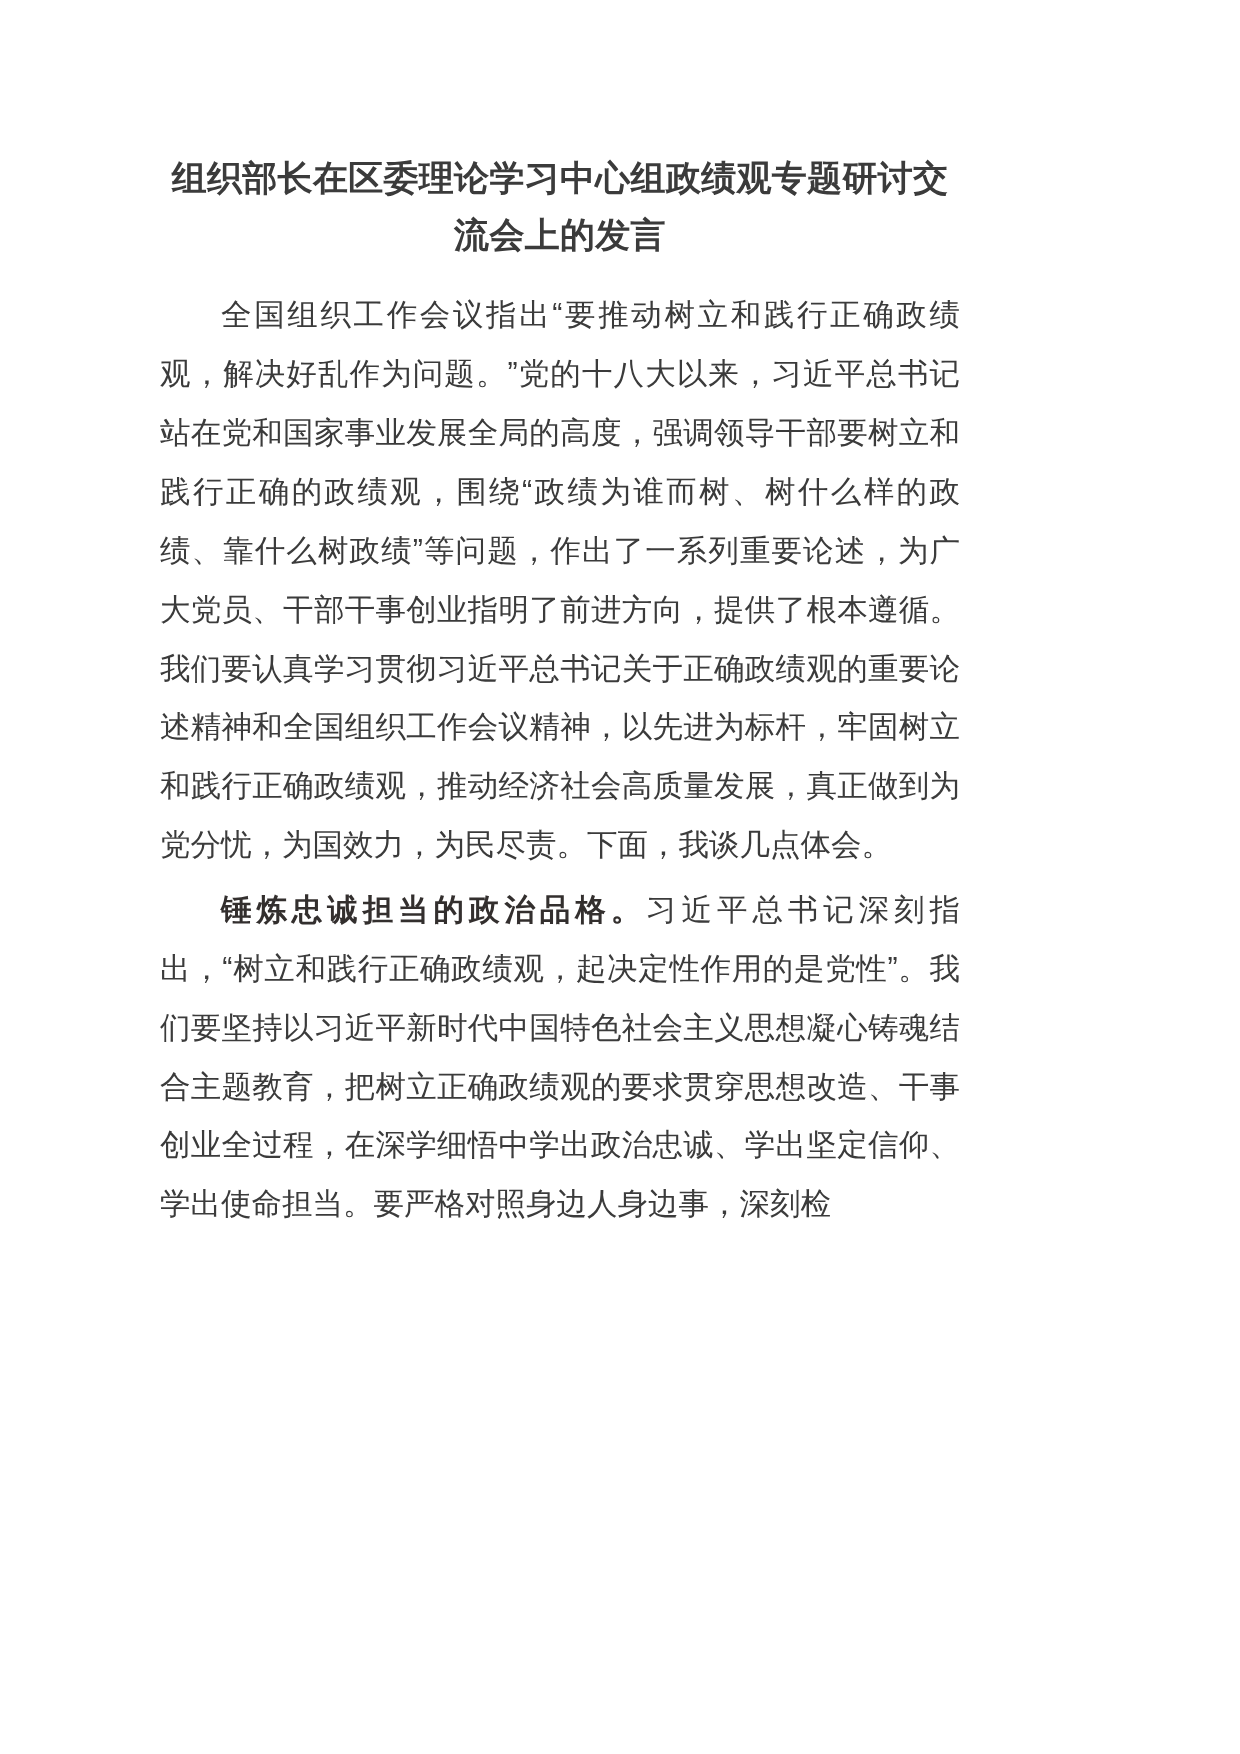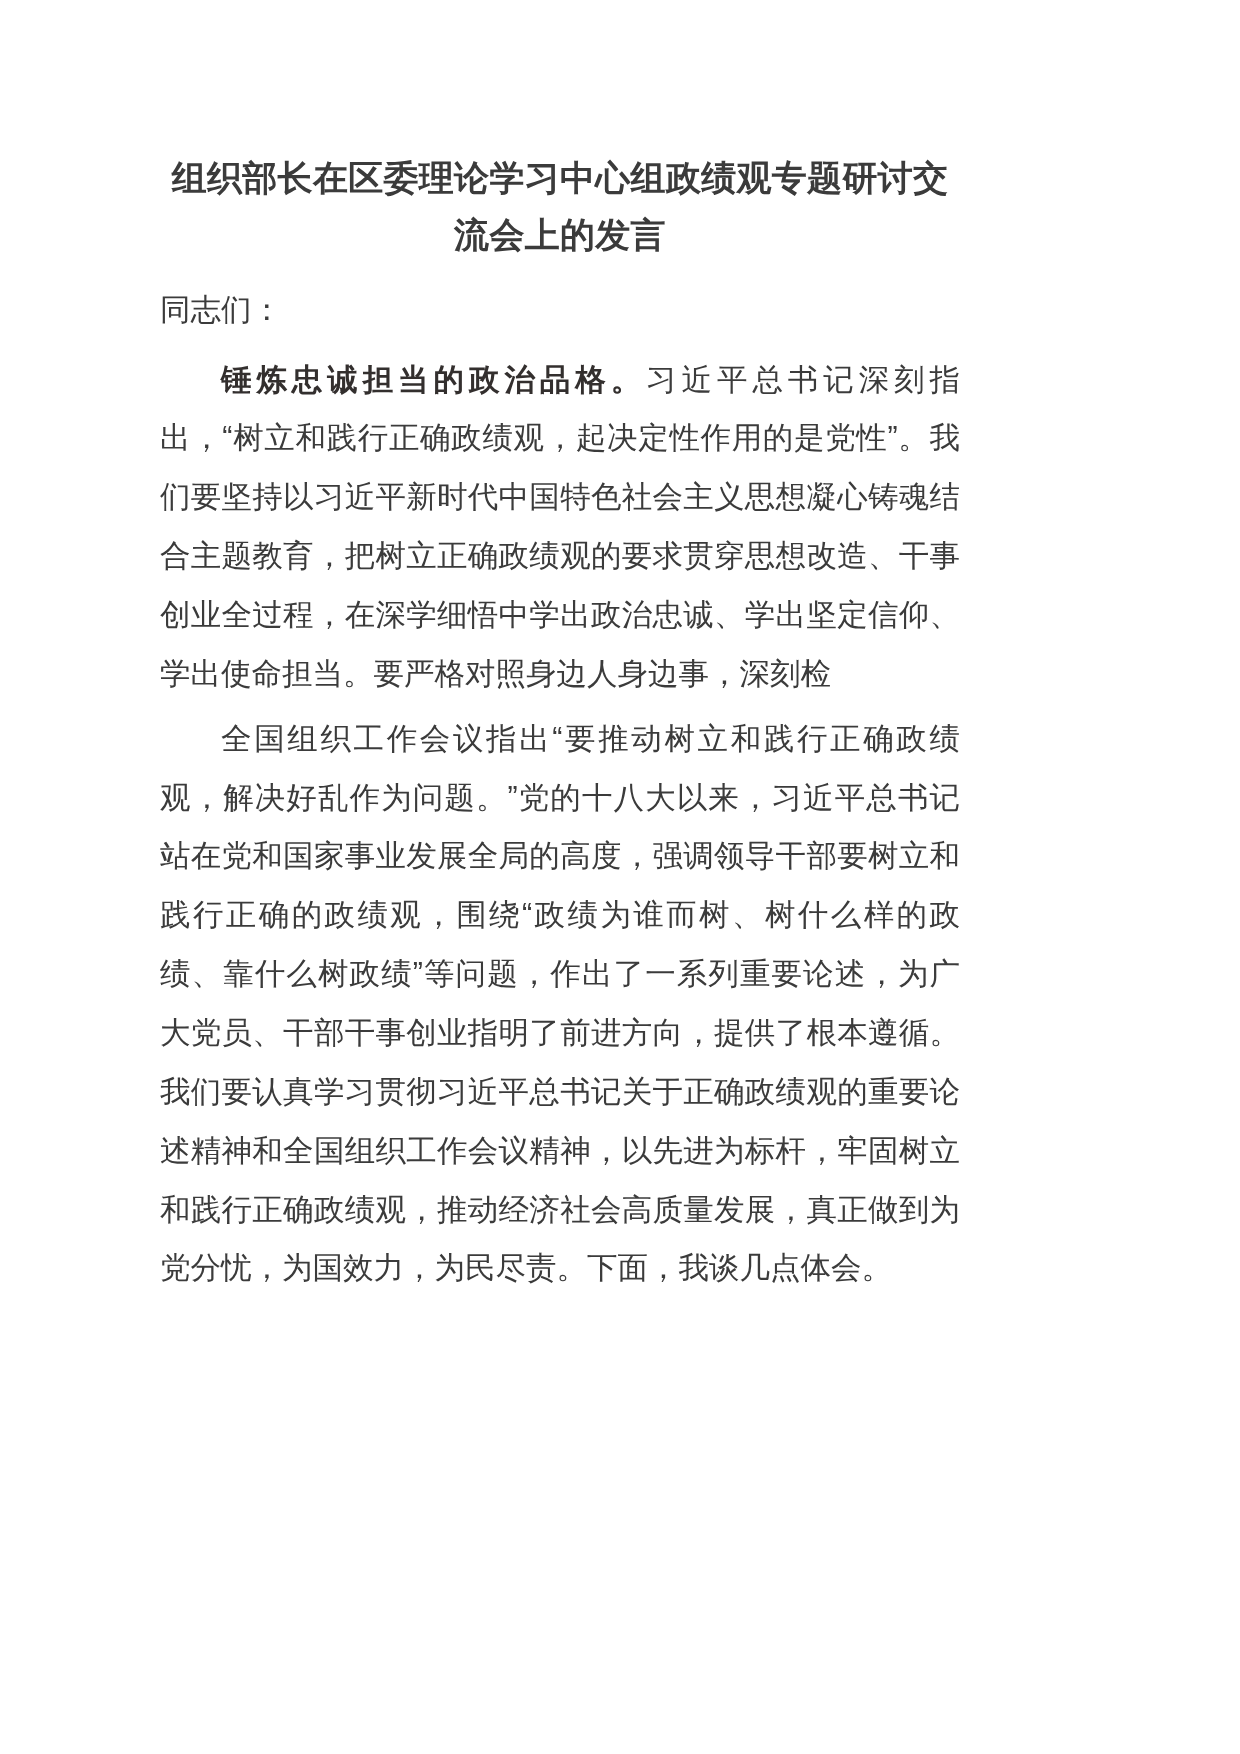--- a/index.html
+++ b/index.html
@@ -51,23 +51,22 @@
     color: #332f2e;
   }
 </style>
 </head>
 <body>
 
 <div class="page">
 
   <h1 class="doc-title">组织部长在区委理论学习中心组政绩观专题研讨交流会上的发言</h1>
 
-  <p class="salutation">同志们：</p>
+
+  <p class="body-para">
+    <span class="lead"></span><span>全国组织工作会议指出“要推动树立和践行正确政绩观，解决好乱作为问题。”党的十八大以来，习近平总书记站在党和国家事业发展全局的高度，强调领导干部要树立和践行正确的政绩观，围绕“政绩为谁而树、树什么样的政绩、靠什么树政绩”等问题，作出了一系列重要论述，为广大党员、干部干事创业指明了前进方向，提供了根本遵循。我们要认真学习贯彻习近平总书记关于正确政绩观的重要论述精神和全国组织工作会议精神，以先进为标杆，牢固树立和践行正确政绩观，推动经济社会高质量发展，真正做到为党分忧，为国效力，为民尽责。下面，我谈几点体会。</span>
+  </p>
 
   <p class="body-para">
     <span class="lead">锤炼忠诚担当的政治品格。</span><span>习近平总书记深刻指出，“树立和践行正确政绩观，起决定性作用的是党性”。我们要坚持以习近平新时代中国特色社会主义思想凝心铸魂结合主题教育，把树立正确政绩观的要求贯穿思想改造、干事创业全过程，在深学细悟中学出政治忠诚、学出坚定信仰、学出使命担当。要严格对照身边人身边事，深刻检</span>
   </p>
 
-  <p class="body-para">
-    <span class="lead"></span><span>全国组织工作会议指出“要推动树立和践行正确政绩观，解决好乱作为问题。”党的十八大以来，习近平总书记站在党和国家事业发展全局的高度，强调领导干部要树立和践行正确的政绩观，围绕“政绩为谁而树、树什么样的政绩、靠什么树政绩”等问题，作出了一系列重要论述，为广大党员、干部干事创业指明了前进方向，提供了根本遵循。我们要认真学习贯彻习近平总书记关于正确政绩观的重要论述精神和全国组织工作会议精神，以先进为标杆，牢固树立和践行正确政绩观，推动经济社会高质量发展，真正做到为党分忧，为国效力，为民尽责。下面，我谈几点体会。</span>
-  </p>
-
 </div>
 
 </body></html>

